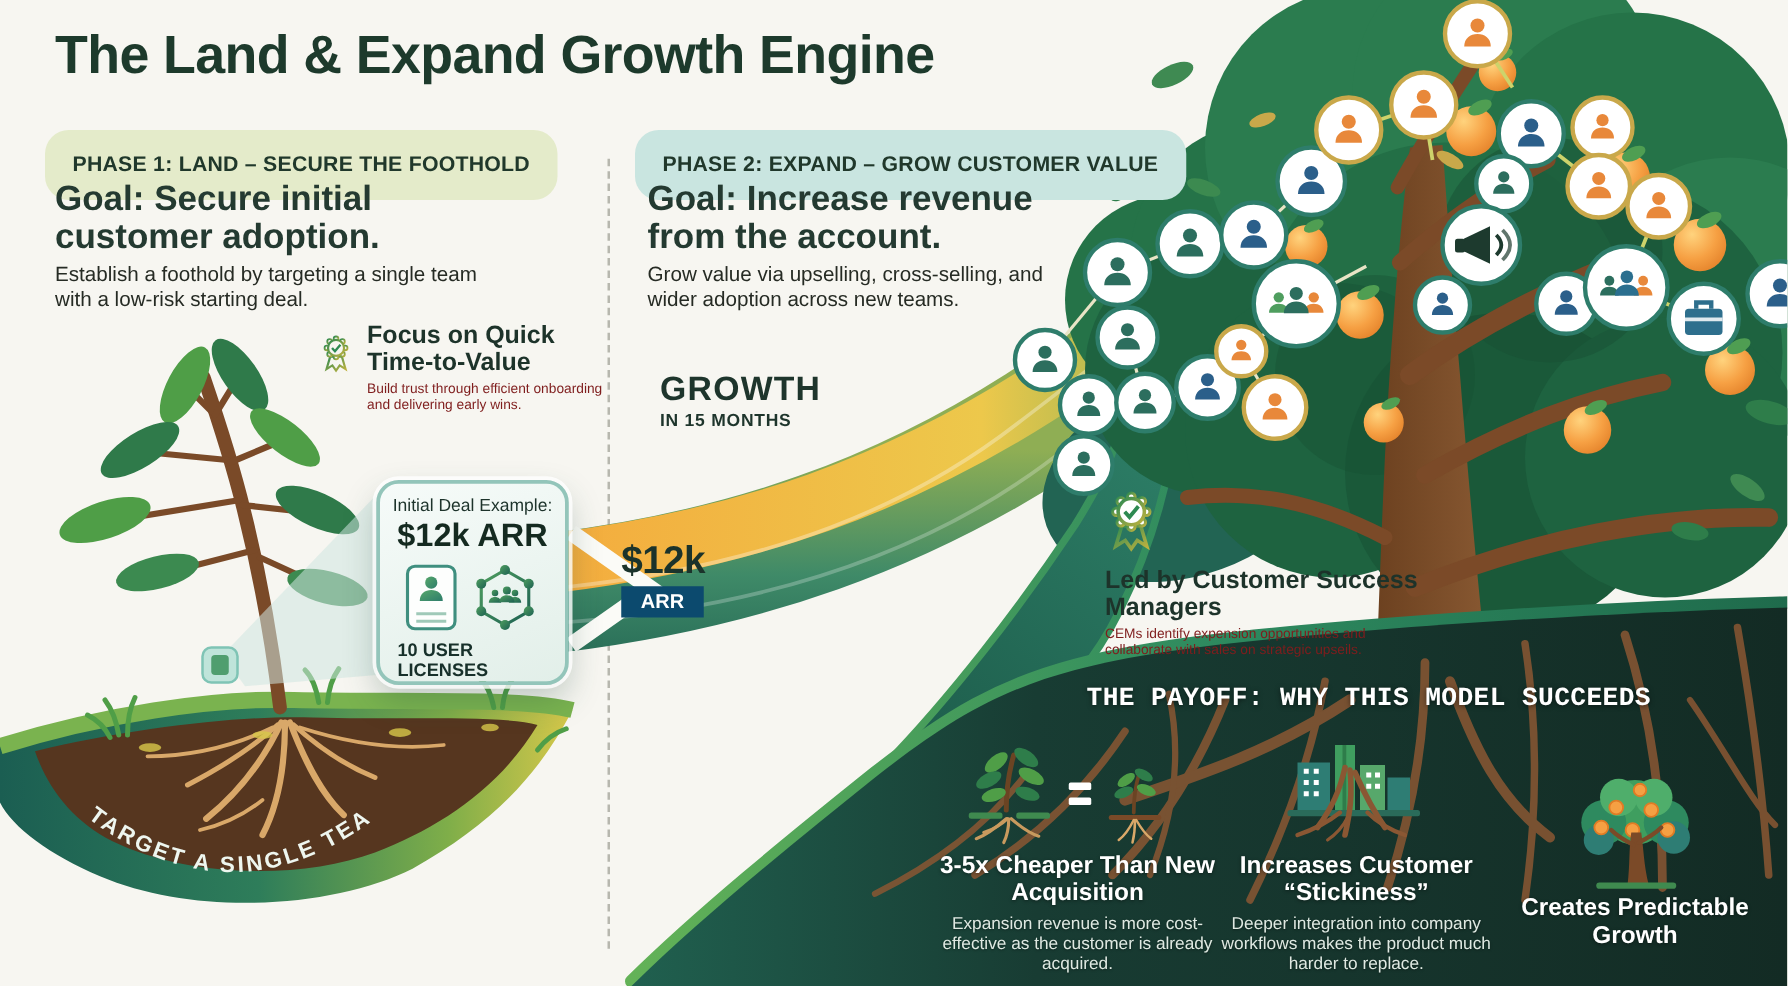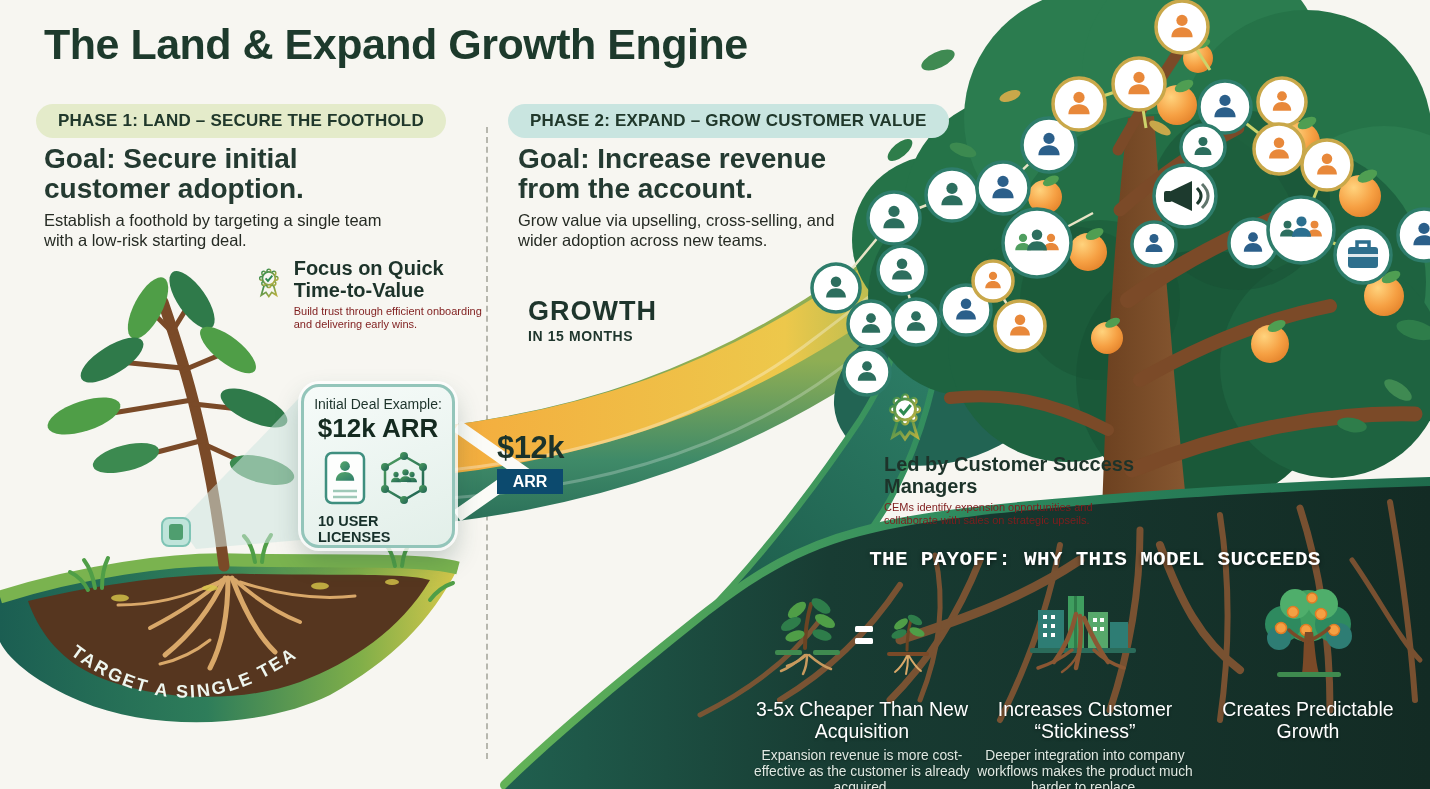--- a/index.html
+++ b/index.html
@@ -3,21 +3,21 @@
 <meta charset="utf-8">
 <style>
   html,body{margin:0;padding:0;}
   body{width:1430px;height:789px;position:relative;overflow:hidden;
        background:#f7f6f1;font-family:"Liberation Sans",sans-serif;color:#22332b;}
   .abs{position:absolute;}
   #divider{left:486px;top:127px;height:632px;width:0;border-left:2px dashed #b7b7ae;z-index:0;}
   #art{left:0;top:0;z-index:1;pointer-events:none;}
   .txt{z-index:2;}
   #title{left:44px;top:20px;font-size:43px;font-weight:800;color:#1d3a2c;letter-spacing:-0.5px;}
-  .pill{padding:7px 22px;border-radius:19px;font-size:17px;font-weight:800;color:#20382b;letter-spacing:.2px;white-space:nowrap;}
+  .pill{padding:18px 22px;border-radius:19px;font-size:17px;font-weight:800;color:#20382b;letter-spacing:.2px;white-space:nowrap;}
   #p1badge{left:36px;top:104px;background:#e4ebca;}
   #p2badge{left:508px;top:104px;background:#c9e5e0;}
   .goal{font-size:28px;font-weight:800;line-height:1.08;color:#243a31;}
   #p1goal{left:44px;top:144px;width:320px;}
   #p2goal{left:518px;top:144px;width:310px;}
   .desc{font-size:16.5px;line-height:1.22;color:#262b24;}
   #p1desc{left:44px;top:210px;width:345px;}
   #p2desc{left:518px;top:210px;width:350px;}
   .hl{display:flex;gap:12px;}
   #focus{left:256px;top:258px;width:230px;}
@@ -36,25 +36,25 @@
      background:linear-gradient(160deg,#f6fbf9,#e2efe9);border:3px solid #93c5ba;
      box-shadow:0 0 0 3px rgba(255,255,255,.8),0 12px 26px rgba(40,80,70,.28);text-align:center;}
   #card .lab{margin-top:9px;font-size:14px;color:#1d332b;}
   #card .val{font-size:26px;font-weight:800;color:#142a20;margin-top:1px;}
   #card .icons{display:flex;justify-content:center;gap:10px;margin-top:6px;align-items:center;}
   #card .lic{margin:7px 0 0 14px;width:86px;text-align:left;font-size:14.5px;font-weight:800;color:#17302a;line-height:1.12;}
   #payhead{left:860px;top:548px;width:470px;text-align:center;font-size:21px;font-weight:800;color:#ffffff;
      letter-spacing:.3px;text-shadow:0 1px 4px rgba(0,0,0,.55);font-family:Liberation Mono, monospace;}
   .pcol{text-align:center;}
   .pcol .ic{height:96px;display:flex;align-items:flex-end;justify-content:center;}
-  .pcol h3{margin:21px 0 0;font-size:19.5px;font-weight:400;color:#fff;line-height:1.12;text-shadow:0 1px 3px rgba(0,0,0,.45);}
+  .pcol h3{margin:4px 0 0;font-size:19.5px;font-weight:700;color:#fff;line-height:1.12;text-shadow:0 1px 3px rgba(0,0,0,.45);}
   .pcol p{margin:5px 0 0;font-size:13.8px;line-height:1.18;color:#dfe9e2;text-shadow:0 1px 2px rgba(0,0,0,.4);}
   #pcol1{left:748px;top:582px;width:228px;}
   #pcol2{left:972px;top:582px;width:226px;}
-  #pcol3{left:1196px;top:582px;width:224px;}
+  #pcol3{left:1196px;top:616px;width:224px;}
 </style>
 </head>
 <body>
 
 <div id="divider" class="abs"></div>
 
 <svg id="art" class="abs" width="1430" height="789" viewBox="0 0 1430 789">
   <defs>
     <symbol id="person" viewBox="0 0 24 24">
       <circle cx="12" cy="7.5" r="4.5"></circle>

